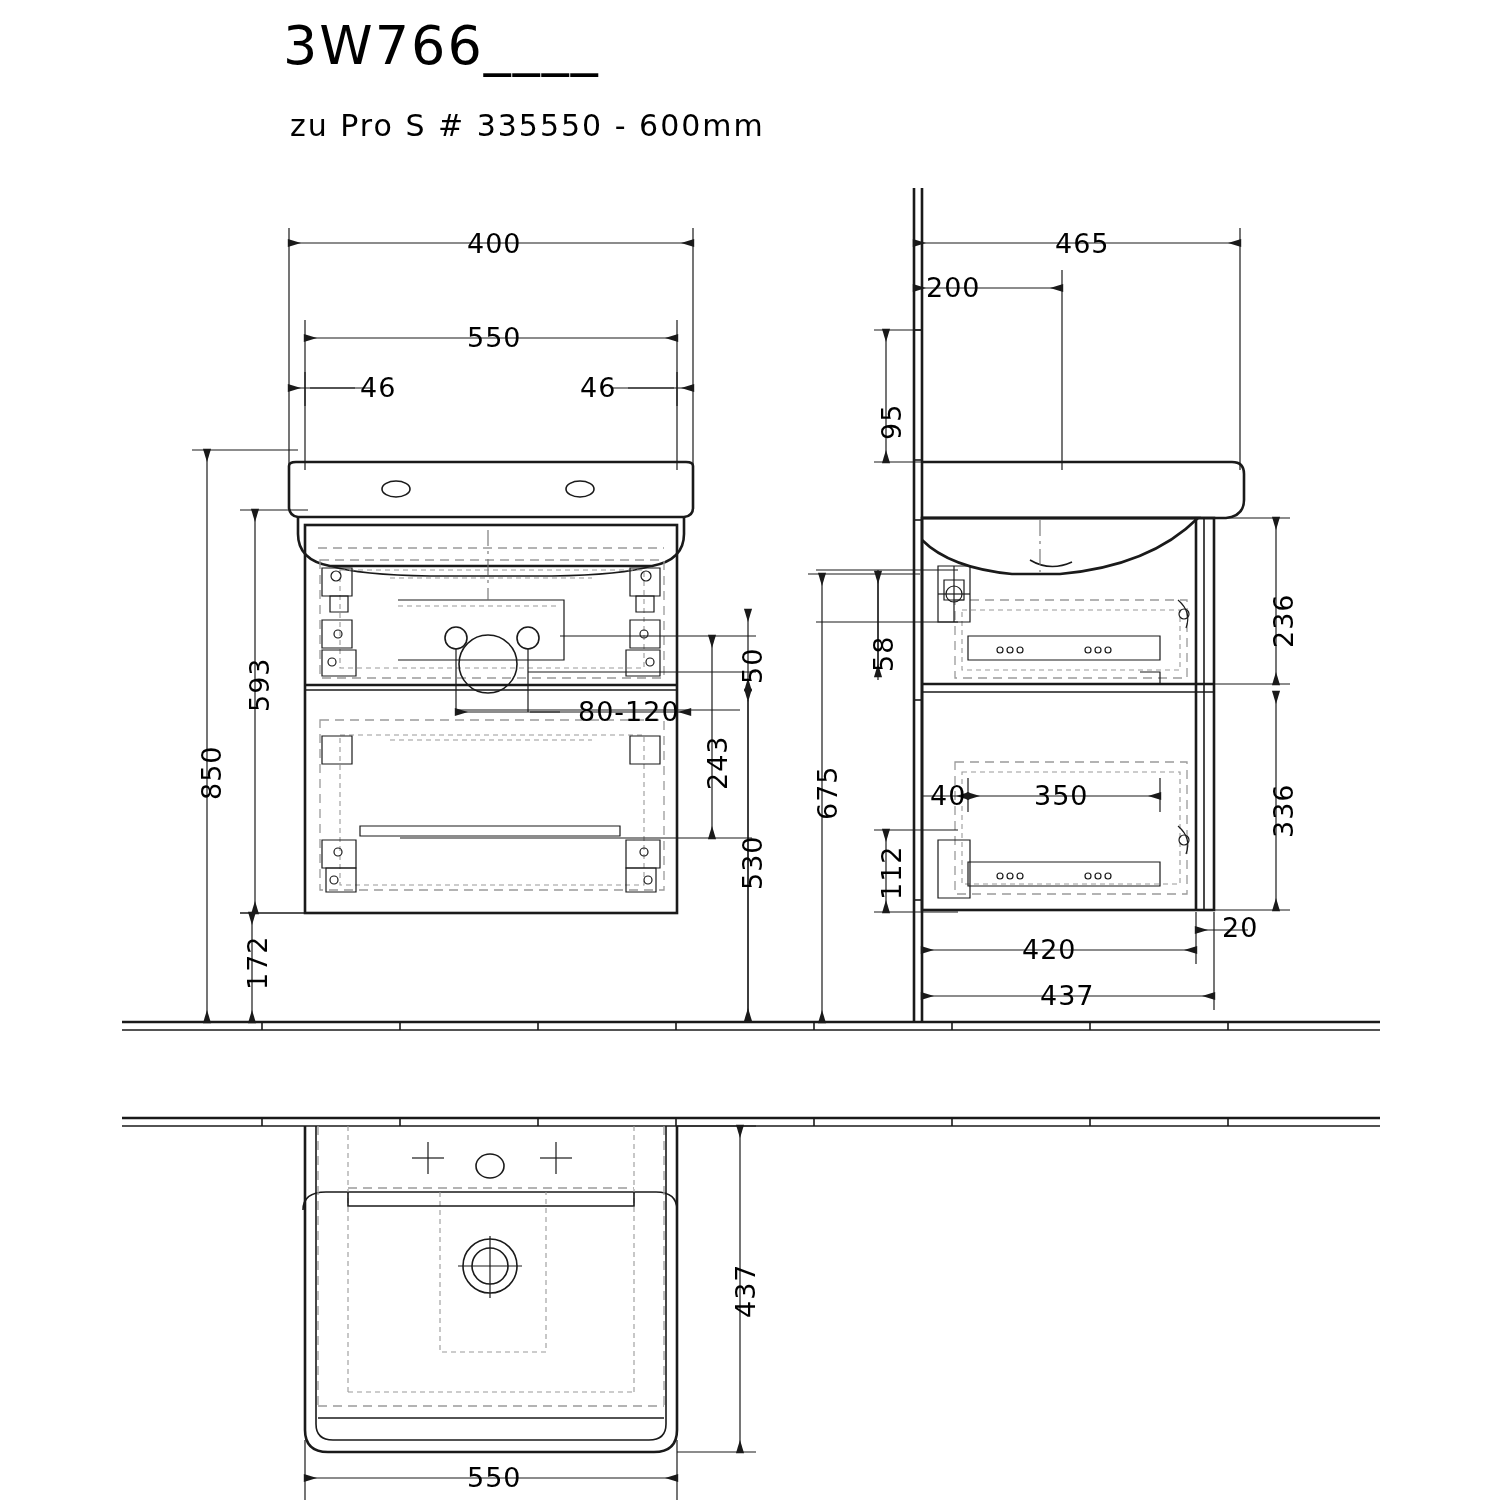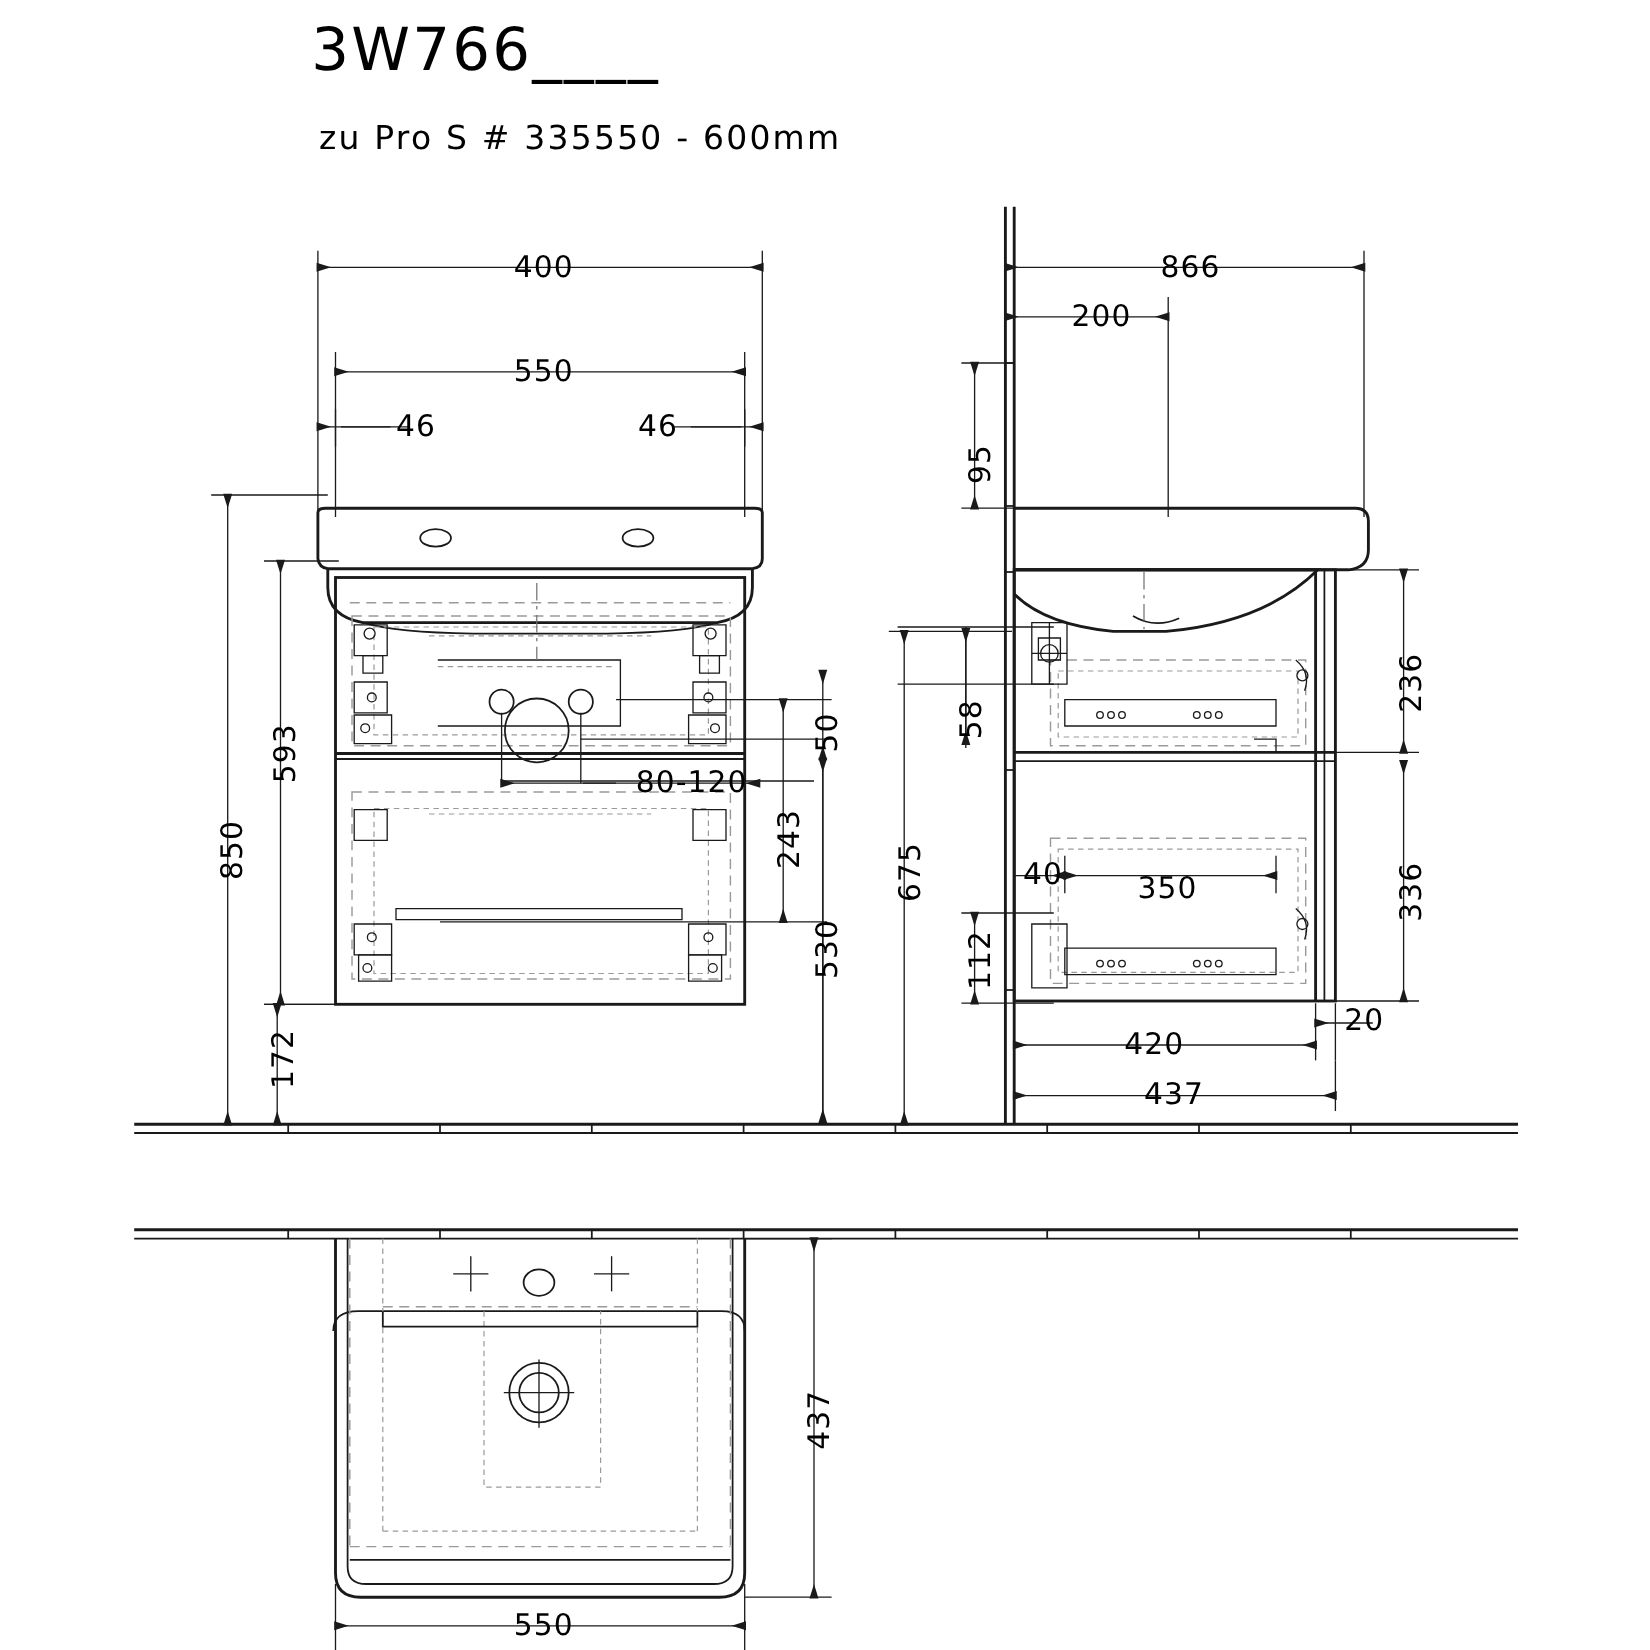--- a/index.html
+++ b/index.html
@@ -290,29 +290,29 @@
   <div class="dim" style="left:360px;top:372px;">46</div>
   <div class="dim" style="left:580px;top:372px;">46</div>
   <div class="dimv" style="left:196px;top:800px;">850</div>
   <div class="dimv" style="left:244px;top:712px;">593</div>
   <div class="dimv" style="left:242px;top:990px;">172</div>
   <div class="dimv" style="left:737px;top:684px;">50</div>
   <div class="dimv" style="left:702px;top:790px;">243</div>
   <div class="dimv" style="left:737px;top:890px;">530</div>
   <div class="dim" style="left:578px;top:696px;">80-120</div>
 
-  <div class="dim" style="left:1055px;top:228px;">866</div>
-  <div class="dim" style="left:974px;top:272px;">200</div>
+  <div class="dim" style="left:1055px;top:228px;">465</div>
+  <div class="dim" style="left:926px;top:272px;">200</div>
   <div class="dimv" style="left:876px;top:440px;">95</div>
   <div class="dimv" style="left:868px;top:672px;">58</div>
   <div class="dimv" style="left:812px;top:820px;">675</div>
   <div class="dimv" style="left:876px;top:900px;">112</div>
   <div class="dimv" style="left:1268px;top:648px;">236</div>
   <div class="dimv" style="left:1268px;top:838px;">336</div>
-  <div class="dim" style="left:1034px;top:780px;margin-top:12px;">350</div>
+  <div class="dim" style="left:1034px;top:780px;">350</div>
   <div class="dim" style="left:930px;top:780px;">40</div>
   <div class="dim" style="left:1022px;top:934px;">420</div>
   <div class="dim" style="left:1222px;top:912px;">20</div>
   <div class="dim" style="left:1040px;top:980px;">437</div>
 
   <div class="dimv" style="left:730px;top:1318px;">437</div>
   <div class="dim" style="left:467px;top:1462px;">550</div>
 
 </div>
 

